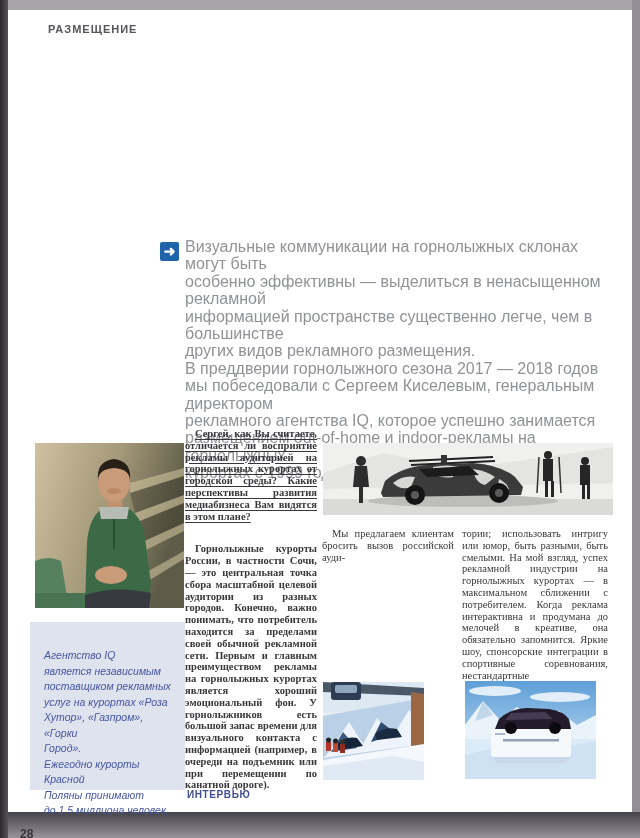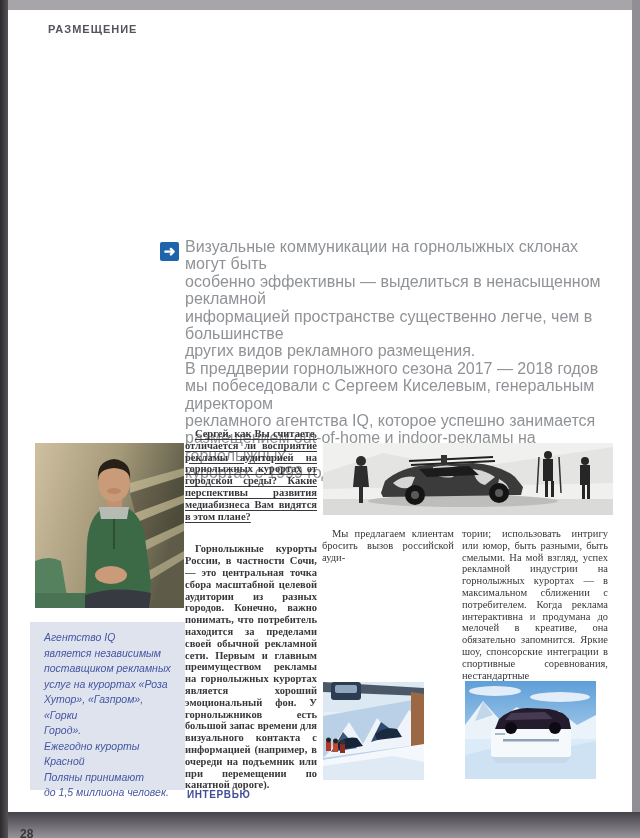--- a/index.html
+++ b/index.html
@@ -16,21 +16,21 @@
   .intro{position:absolute;left:152px;top:228px;width:456px;}
   .intro-icon{position:absolute;left:0;top:4px;width:19px;height:19px;background:#1f64ab;border-radius:2px;color:#ffffff;font-weight:bold;font-size:14px;line-height:19px;text-align:center;}
   .intro-text{position:absolute;left:25px;top:0;width:430px;font-size:16px;line-height:17.4px;color:#8f9296;white-space:pre-line;}
 
   .photo{position:absolute;display:block;}
   .photo-portrait{left:27px;top:433px;}
   .photo-car{left:315px;top:433px;}
   .photo-gondola{left:315px;top:672px;}
   .photo-podium{left:457px;top:671px;}
 
-  .caption-box{position:absolute;left:22px;top:612px;width:155px;height:168px;background:#dee3ee;box-sizing:border-box;padding:8px 8px 10px 14px;}
+  .caption-box{position:absolute;left:22px;top:612px;width:155px;height:168px;background:#dee3ee;box-sizing:border-box;padding:26px 8px 10px 14px;}
   .caption-text{font-style:italic;font-size:10.5px;line-height:15.5px;color:#4456a2;white-space:pre-line;}
 
   .col{position:absolute;font-family:"Liberation Serif",serif;font-size:10.5px;line-height:11.8px;color:#38383c;text-align:justify;overflow:hidden;}
   .col p{margin:0;text-indent:10px;}
   .col p + p{margin-top:21px;}
   .col-1{left:177px;top:418px;width:132px;height:362px;font-weight:bold;}
   .col-2{left:314px;top:518px;width:132px;height:154px;}
   .col-3{left:454px;top:518px;width:146px;height:154px;}
   .question{text-decoration:underline;text-underline-offset:2px;}
 

